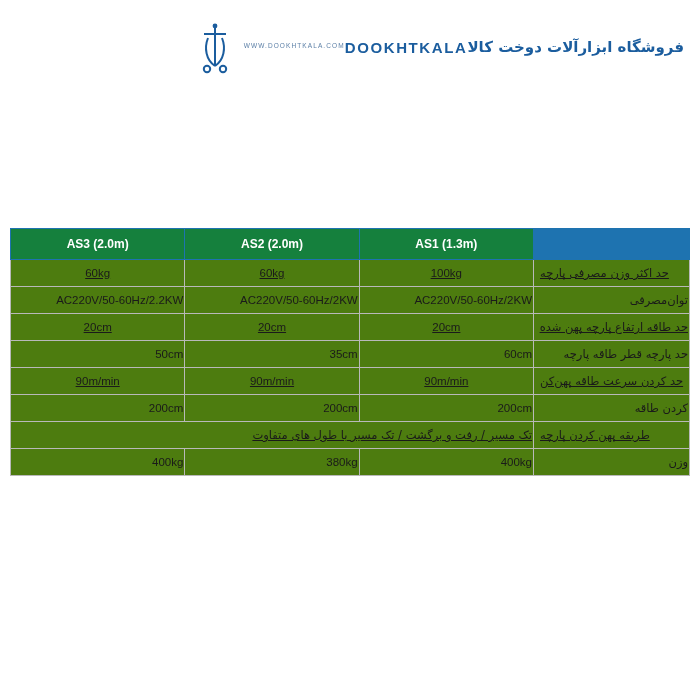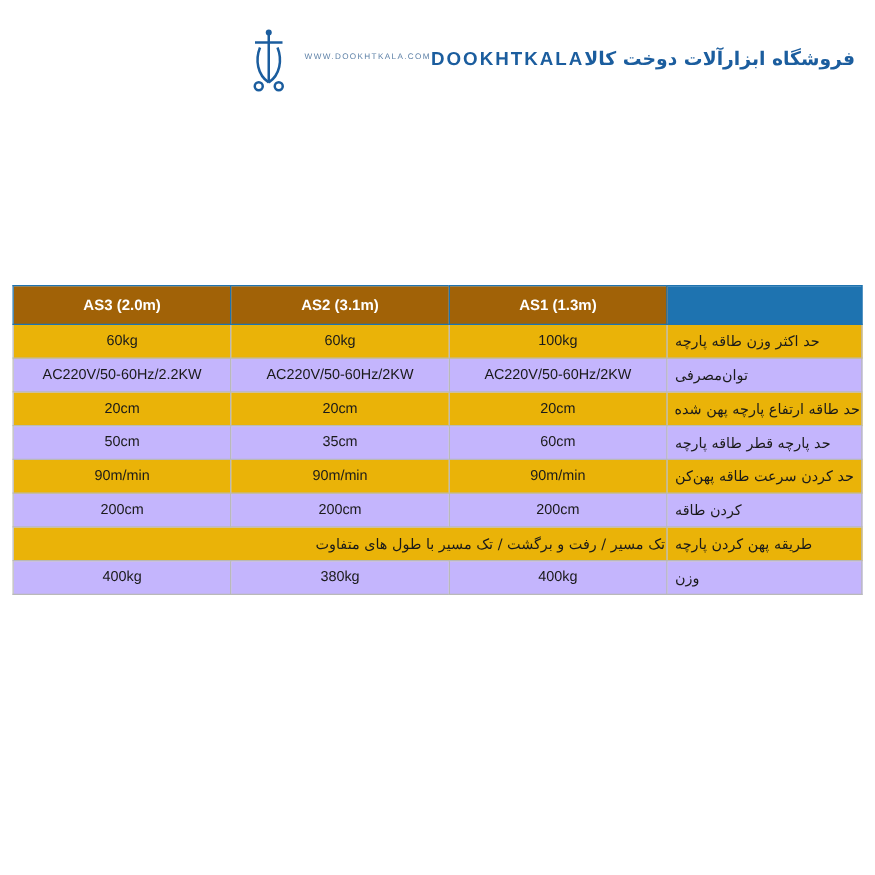--- a/index.html
+++ b/index.html
@@ -76,21 +76,21 @@
     table-layout: fixed;
     direction: rtl;
   }
   table.spec th, table.spec td {
     border: 1px solid #b9b9b9;
     height: 24px;
     font-size: 11.5px;
     color: #1a1a1a;
   }
   table.spec thead th {
-    background: #a16207;
+    background: #15803d;
     color: #ffffff;
     font-weight: bold;
     border-color: #1e73b0;
     font-size: 12px;
     height: 28px;
     font-family: "Liberation Sans", sans-serif;
   }
   table.spec thead th.corner {
     background: #1e73b0;
   }
@@ -104,24 +104,26 @@
   }
   .val {
     text-align: center;
     font-family: "Liberation Sans", sans-serif;
     font-size: 12px;
   }
   .val-fa {
     font-size: 11.5px;
   }
   tr.alt td {
-    background: #c4b5fd;
+    background: #4d7c0f;
+    text-align: right;
   }
   tr.plain td {
-    background: #eab308;
+    background: #4d7c0f;
+    text-decoration: underline;
   }
 </style>
 </head>
 <body>
 
 <div class="logo-wrap">
   <div class="logo-mark">
     <svg width="42" height="52" viewBox="0 0 42 52" xmlns="http://www.w3.org/2000/svg">
       <g stroke="#1b5d9e" fill="none" stroke-width="2">
         <line x1="21" y1="4" x2="21" y2="44"></line>
@@ -140,27 +142,27 @@
     <div class="logo-url">WWW.DOOKHTKALA.COM</div>
   </div>
 </div>
 
 <div class="table-wrap">
   <table class="spec">
     <thead>
       <tr>
         <th class="corner col-label"></th>
         <th>AS1 (1.3m)</th>
-        <th>AS2 (3.1m)</th>
+        <th>AS2 (2.0m)</th>
         <th>AS3 (2.0m)</th>
       </tr>
     </thead>
     <tbody>
       <tr class="plain">
-        <td class="col-label">حد اکثر وزن طاقه پارچه</td>
+        <td class="col-label">حد اکثر وزن مصرفی پارچه</td>
         <td class="val">100kg</td>
         <td class="val">60kg</td>
         <td class="val">60kg</td>
       </tr>
       <tr class="alt">
         <td class="col-label">توان‌مصرفی</td>
         <td class="val">AC220V/50-60Hz/2KW</td>
         <td class="val">AC220V/50-60Hz/2KW</td>
         <td class="val">AC220V/50-60Hz/2.2KW</td>
       </tr>

